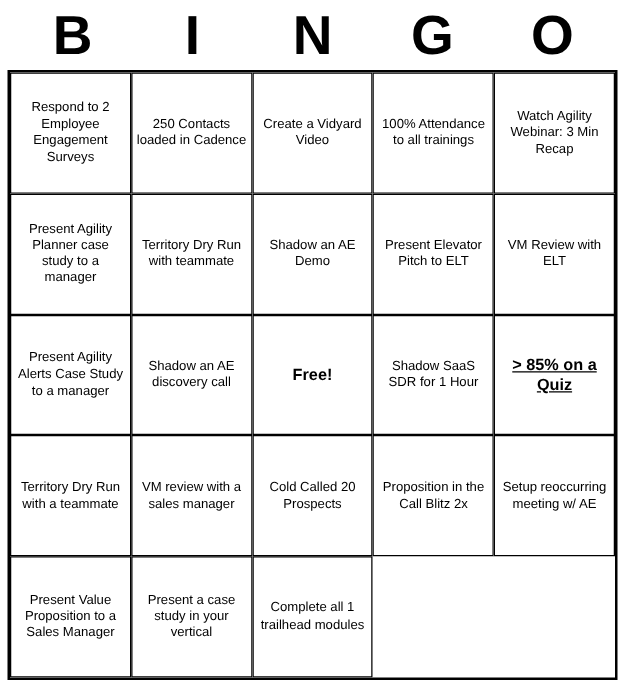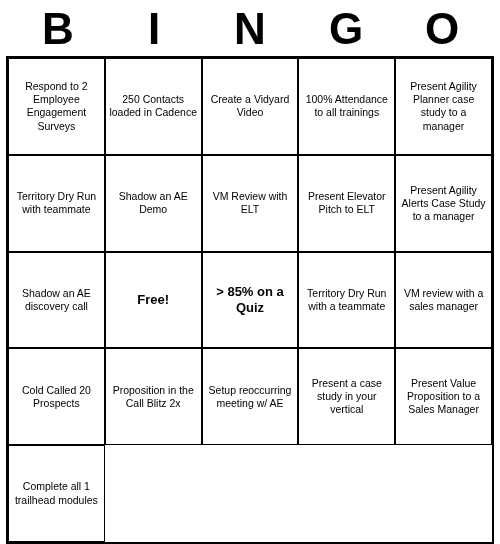--- a/index.html
+++ b/index.html
@@ -48,48 +48,51 @@
       background: #fff;
       cursor: default;
     }
     .bingo-cell.free {
       font-size: 13px;
       font-weight: bold;
     }
     .bingo-cell.large-text {
       font-size: 13px;
       font-weight: bold;
+      text-decoration: underline;
     }
   </style>
 </head>
 <body>
 
 <div id="bingo-header">
 <span class="bingo-letter">B</span>
     <span class="bingo-letter">I</span>
     <span class="bingo-letter">N</span>
     <span class="bingo-letter">G</span>
     <span class="bingo-letter">O</span>
   </div>
 
 <div id="bingo-grid">
 <div class="bingo-cell">Respond to 2 Employee Engagement Surveys</div>
     <div class="bingo-cell">250 Contacts loaded in Cadence</div>
     <div class="bingo-cell">Create a Vidyard Video</div>
     <div class="bingo-cell">100% Attendance to all trainings</div>
+    <div class="bingo-cell">Watch Agility Webinar: 3 Min Recap</div>
     <div class="bingo-cell">Present Agility Planner case study to a manager</div>
     <div class="bingo-cell">Territory Dry Run with teammate</div>
     <div class="bingo-cell">Shadow an AE Demo</div>
+    <div class="bingo-cell">Present Elevator Pitch to ELT</div>
     <div class="bingo-cell">VM Review with ELT</div>
-    <div class="bingo-cell">Present Elevator Pitch to ELT</div>
     <div class="bingo-cell">Present Agility Alerts Case Study to a manager</div>
     <div class="bingo-cell">Shadow an AE discovery call</div>
     <div class="bingo-cell free">Free!</div>
+    <div class="bingo-cell">Shadow SaaS SDR for 1 Hour</div>
     <div class="bingo-cell large-text">&gt; 85% on a Quiz</div>
     <div class="bingo-cell">Territory Dry Run with a teammate</div>
     <div class="bingo-cell">VM review with a sales manager</div>
     <div class="bingo-cell">Cold Called 20 Prospects</div>
     <div class="bingo-cell">Proposition in the Call Blitz 2x</div>
     <div class="bingo-cell">Setup reoccurring meeting w/ AE</div>
+    <div class="bingo-cell">Present Value Proposition to a Sales Manager</div>
     <div class="bingo-cell">Present a case study in your vertical</div>
-    <div class="bingo-cell">Present Value Proposition to a Sales Manager</div>
     <div class="bingo-cell">Complete all 1 trailhead modules</div>
   </div>
 
 </body></html>

